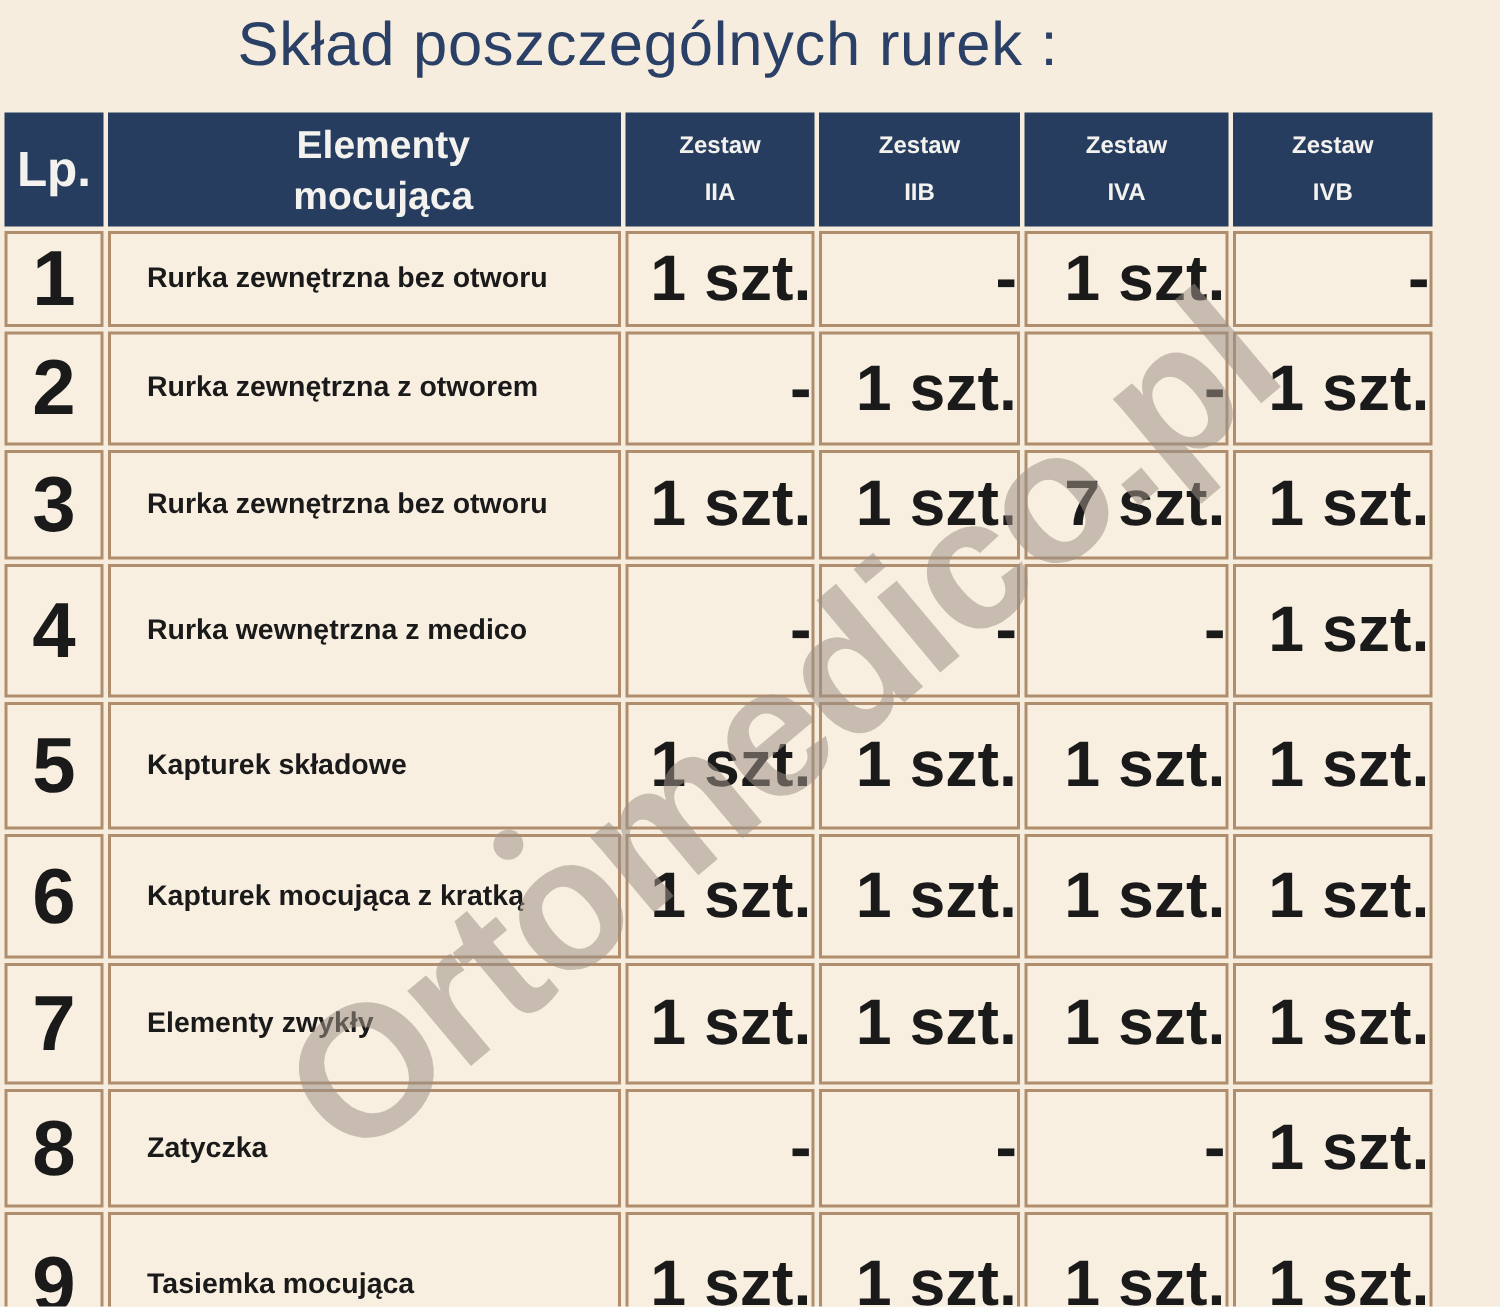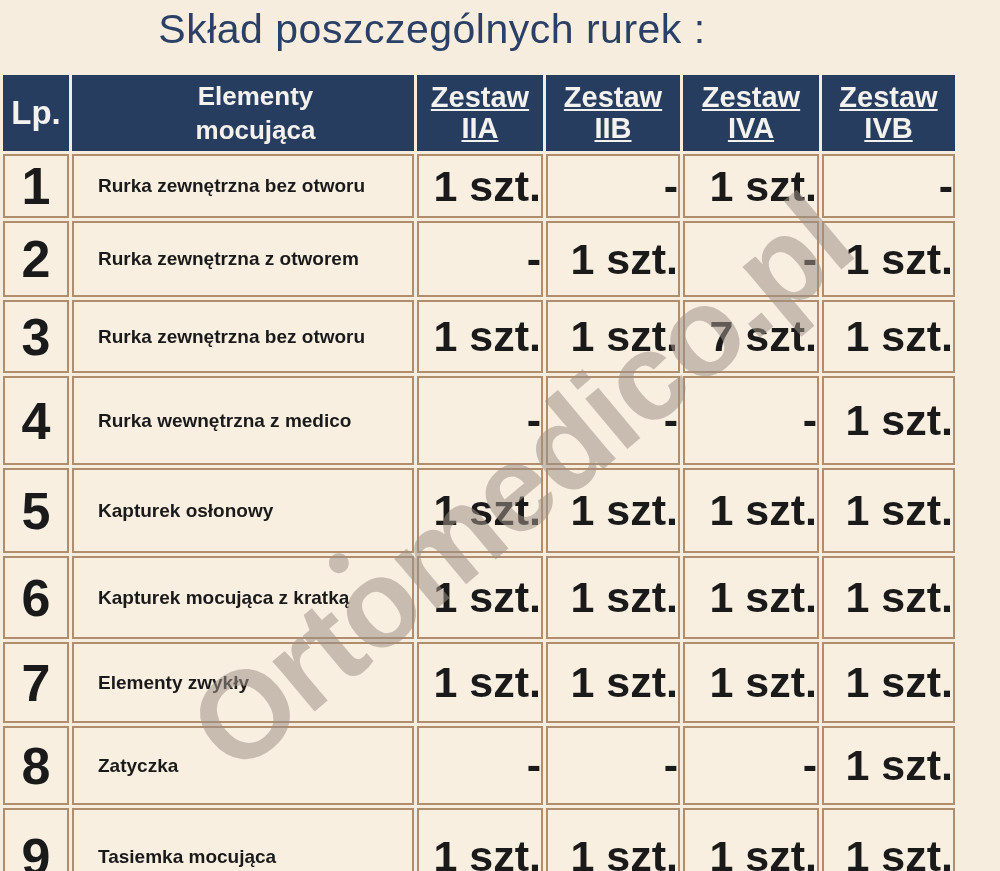--- a/index.html
+++ b/index.html
@@ -32,21 +32,21 @@
   col.c-ivb{width:133px;}
   th{
     background:#263d5f;color:#f4f2ee;
     font-weight:bold;text-align:center;vertical-align:middle;
     padding:0;border:none;
   }
   thead tr{height:76px;}
   th.lp{font-size:33px;}
   th.elements{font-size:26px;}
   th.elements div{line-height:34px;padding-left:25px;}
-  th.set{font-size:29px;text-decoration:underline;}
+  th.set{font-size:16px;}
   th.set div{line-height:31px;}
   td{
     border:2px solid #b08d6c;
     background:#f8efe1;
     vertical-align:middle;
     color:#1a1a1a;font-weight:bold;
     padding:0;
   }
   td.num{font-size:52px;text-align:center;}
   td.name{font-size:19px;text-align:left;padding-left:24px;}
@@ -146,21 +146,21 @@
       <tr>
         <td class="num">4</td>
         <td class="name">Rurka wewnętrzna z medico</td>
         <td class="val">-</td>
         <td class="val">-</td>
         <td class="val">-</td>
         <td class="val">1 szt.</td>
       </tr>
       <tr>
         <td class="num">5</td>
-        <td class="name">Kapturek osłonowy</td>
+        <td class="name">Kapturek składowe</td>
         <td class="val">1 szt.</td>
         <td class="val">1 szt.</td>
         <td class="val">1 szt.</td>
         <td class="val">1 szt.</td>
       </tr>
       <tr>
         <td class="num">6</td>
         <td class="name">Kapturek mocująca z kratką</td>
         <td class="val">1 szt.</td>
         <td class="val">1 szt.</td>

